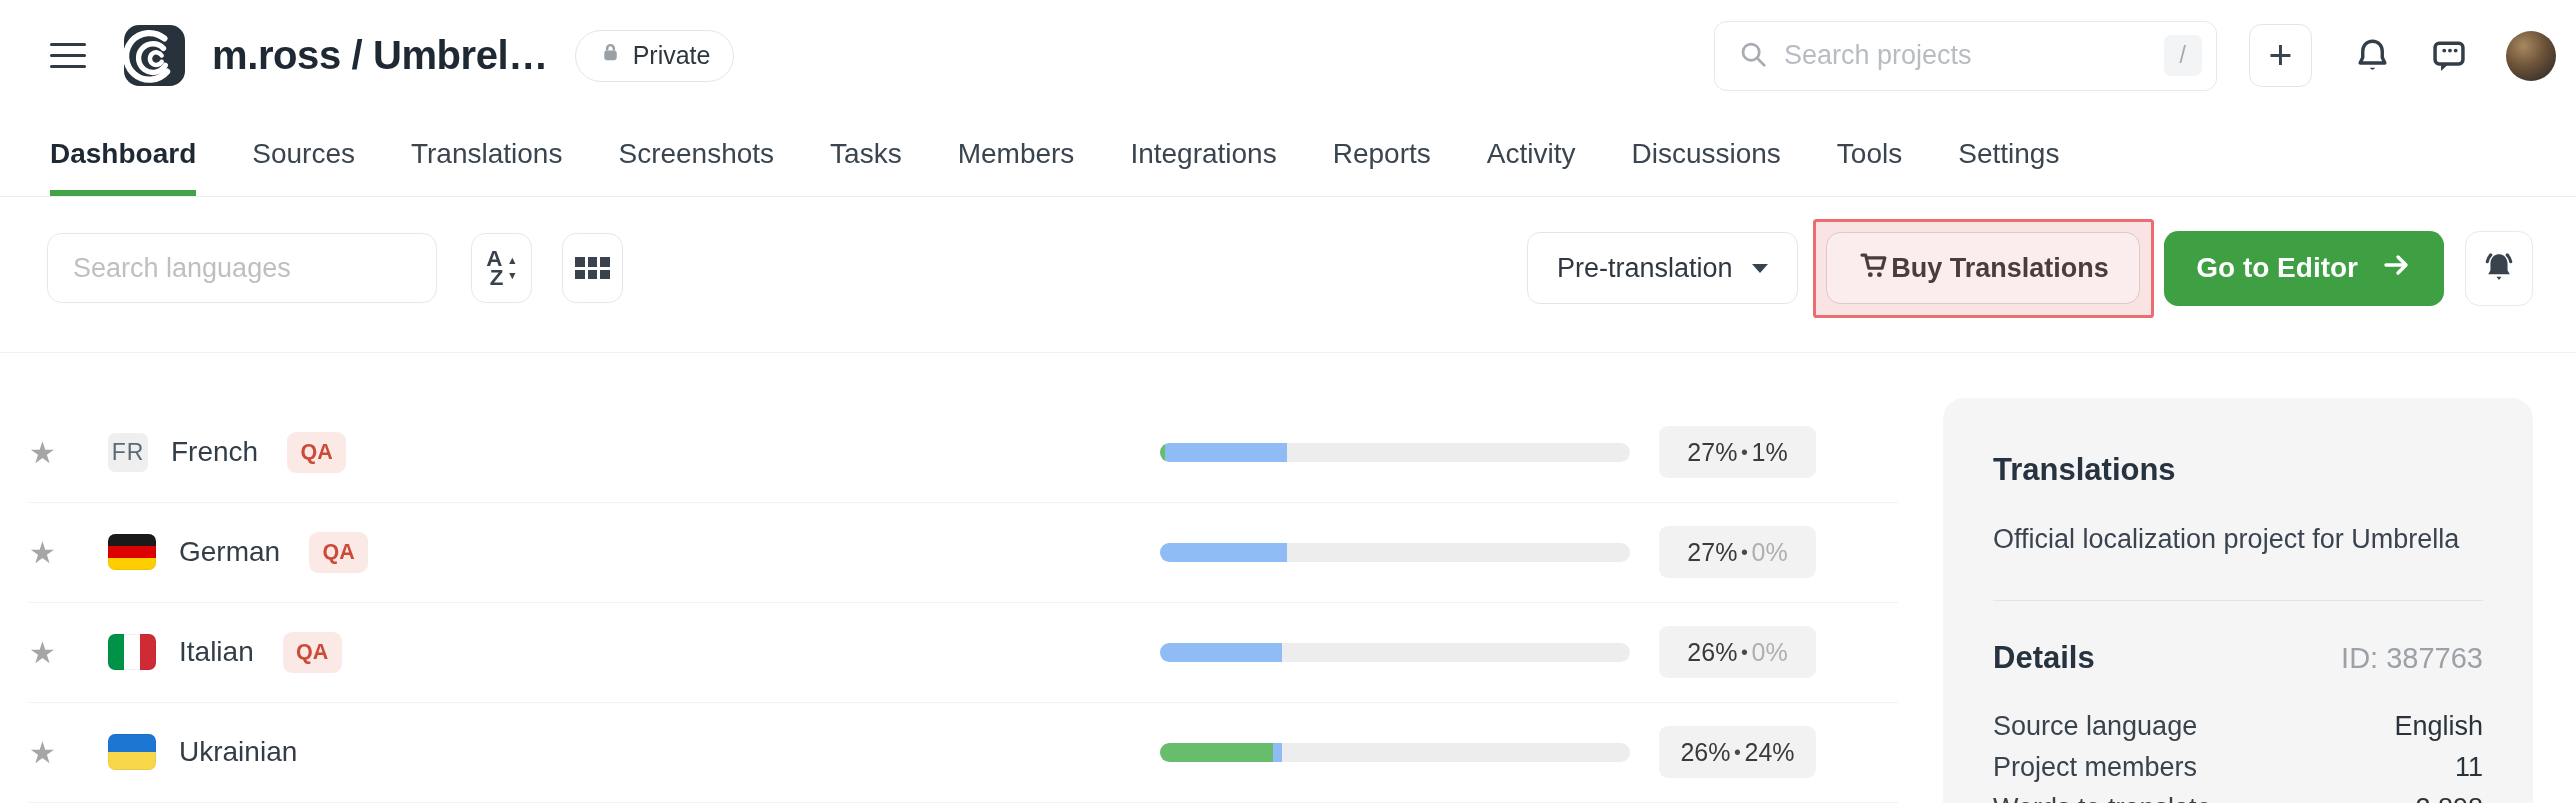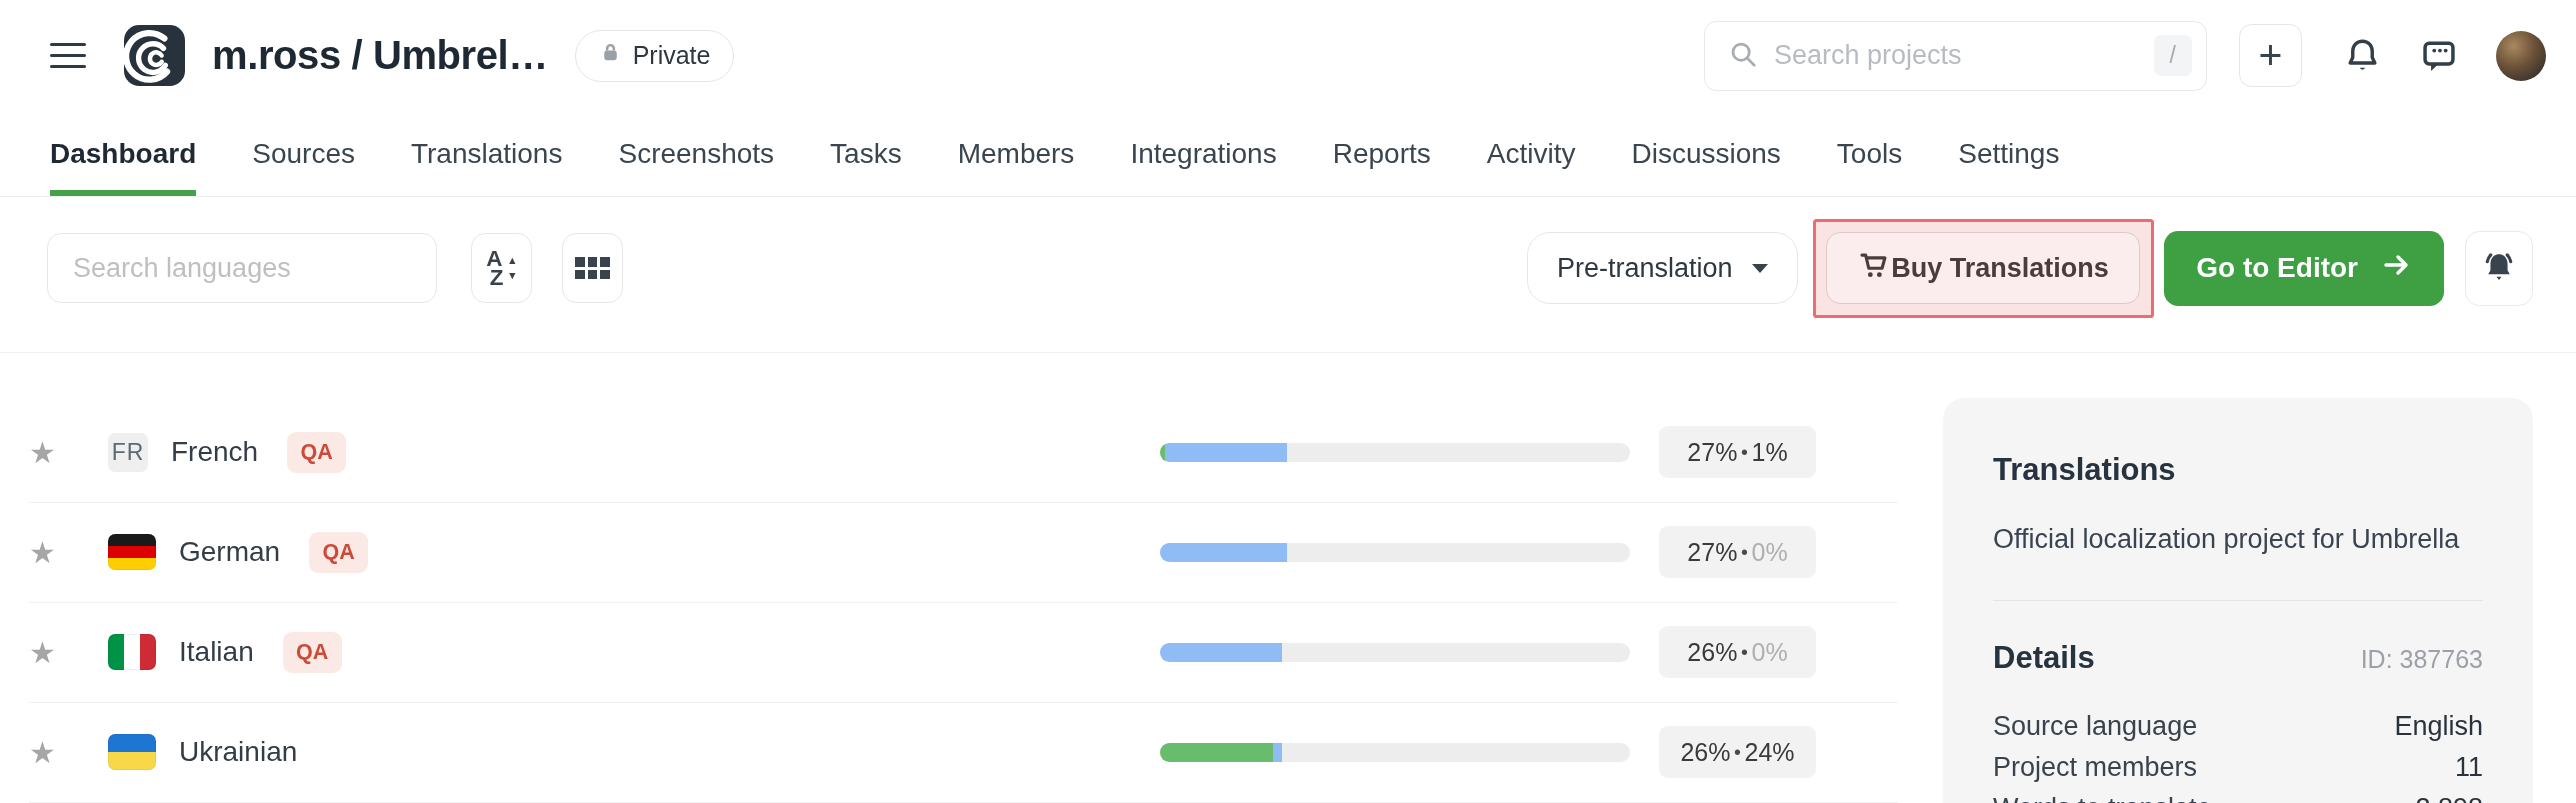--- a/index.html
+++ b/index.html
@@ -1,20 +1,20 @@
 <!DOCTYPE html>
 <html style="font-size:14.3px"><head>
 <meta charset="utf-8">
 <style>
   * { margin:0; padding:0; box-sizing:border-box; }
   html,body { width:2576px; height:803px; overflow:hidden; background:#fff;
     font-family:"Liberation Sans","DejaVu Sans",sans-serif; color:#2B3640; }
 
   
-  .topbar { height:111px; display:flex; align-items:center; padding:0 30px 0 50px; }
+  .topbar { height:111px; display:flex; align-items:center; padding:0 20px 0 50px; }
   .hamburger { width:36px; height:29px; display:flex; flex-direction:column; justify-content:space-between; background:none; border:none; cursor:pointer; padding:1.8px 0; }
   .hamburger i { display:block; height:3.6px; border-radius:1.8px; background:#2F3A44; }
   .logo { width:61px; height:61px; margin-left:38px; flex-shrink:0; }
   .proj-title { margin-left:27px; font-size:40px; font-weight:700; color:#1F2933; letter-spacing:-0.4px; white-space:nowrap; }
   .private-badge { margin-left:27px; height:52px; display:flex; align-items:center; gap:10.7px; padding:0 23px; border:1.8px solid #E5E5E5; border-radius:27px; font-size:25px; color:#2E363E; background:#fff; }
   .topbar-right { margin-left:auto; display:flex; align-items:center; }
   .search-box { width:503px; height:70px; border:1.8px solid #E8E8E8; border-radius:12.5px; display:flex; align-items:center; gap:16px; padding:0 14.3px 0 23px; background:#fff; }
   .search-box input { flex:1; border:none; outline:none; font-size:27px; color:#0369a1; background:transparent; font-family:inherit; min-width:0; }
   .search-box input::placeholder { color:#B8BCC2; }
   .kbd { width:38px; height:41px; background:#F3F4F5; border-radius:7.2px; display:flex; align-items:center; justify-content:center; font-size:23px; color:#A3A9AF; flex-shrink:0; }
@@ -40,21 +40,21 @@
   .grid-btn { margin-left:30px; }
   .az { display:flex; align-items:center; gap:3.6px; }
   .az-letters { display:flex; flex-direction:column; line-height:0.85; font-size:22.4px; font-weight:600; color:#39434D; }
   .az-letters i:last-child { font-style:normal; margin-left:4.5px; }
   .az-letters i { font-style:normal; }
   .az-arrows { display:flex; flex-direction:column; font-size:10.7px; color:#39434D; line-height:1.4; }
   .grid-icon { display:grid; grid-template-columns:repeat(3,9.8px); grid-auto-rows:9.8px; gap:2.7px; }
   .grid-icon i { background:#39434D; }
 
   .toolbar-right { margin-left:auto; display:flex; align-items:center; }
-  .pretrans-btn { height:72px; padding:0 29px; border:1.8px solid #E6E6E6; border-radius:23px; background:#fff; display:flex; align-items:center; gap:19.7px; font-size:27px; color:#2F3841; cursor:pointer; font-family:inherit; }
+  .pretrans-btn { height:72px; padding:0 29px; border:1.8px solid #E6E6E6; border-radius:13px; background:#fff; display:flex; align-items:center; gap:19.7px; font-size:27px; color:#2F3841; cursor:pointer; font-family:inherit; }
   .caret-down { width:0; height:0; border-left:8px solid transparent; border-right:8px solid transparent; border-top:9.8px solid #39434D; }
   .highlight-box { margin-left:14.3px; border:3.6px solid #EA6D72; background:#FAE3E3; padding:10.7px; border-radius:3.6px; }
   .buy-btn { height:72px; padding:0 30px; border:1.8px solid #DEC8C8; border-radius:14.3px; background:#FBEDED; display:flex; align-items:center; font-size:27px; font-weight:600; color:#4A3C3A; cursor:pointer; font-family:inherit; }
   .editor-btn { margin-left:10.7px; height:75px; padding:0 32px; border:none; border-radius:14.3px; background:#3E9F43; color:#fff; display:flex; align-items:center; gap:21.5px; font-size:28px; font-weight:700; cursor:pointer; font-family:inherit; }
   .bell-ring-btn { margin-left:21.5px; width:68px; height:75px; border:1.8px solid #E9E9E9; border-radius:14.3px; background:#fff; display:flex; align-items:center; justify-content:center; cursor:pointer; }
 
   
   .content { display:flex; align-items:flex-start; padding:0 43px 0 29px; }
   .lang-list { flex:1; padding-top:50px; min-width:0; }
   .lang-row { height:100px; display:flex; align-items:center; border-bottom:1.8px solid #F1F1F1; }
@@ -73,21 +73,21 @@
   .pct { margin-left:29px; margin-right:82px; width:157px; height:52px; background:#F2F2F3; border-radius:9px; display:flex; align-items:center; justify-content:center; font-size:25px; color:#3A3A3A; flex-shrink:0; }
   .pct .dot { margin:0 3.6px; font-size:19.7px; color:#4A4A4A; }
   .pct [data-muted="true"] { color:#AFAFAF; }
 
   
   .sidebar { flex-shrink:0; width:590px; margin-left:45px; margin-top:45px; background:#F5F5F6; border-radius:21.5px; padding:54px 50px; height:519px; }
   .sb-h { font-size:31px; font-weight:700; color:#273440; }
   .sb-desc { margin-top:32px; font-size:27px; color:#3A4450; line-height:1.45; }
   .sb-divider { margin:41px 0 39px; border:none; border-top:1.8px solid #E4E4E5; }
   .sb-details-head { display:flex; align-items:baseline; justify-content:space-between; }
-  .sb-id { font-size:25px; color:#9BA1A7; }
+  .sb-id { font-size:29px; color:#9BA1A7; }
   .sb-rows { margin-top:30px; }
   .sb-row { display:flex; justify-content:space-between; font-size:27px; line-height:41px; }
   .sb-row .lbl { color:#39434D; }
   .sb-row .val { color:#2A333C; }
 </style>
 </head>
 <body>
 
 <div>
 

